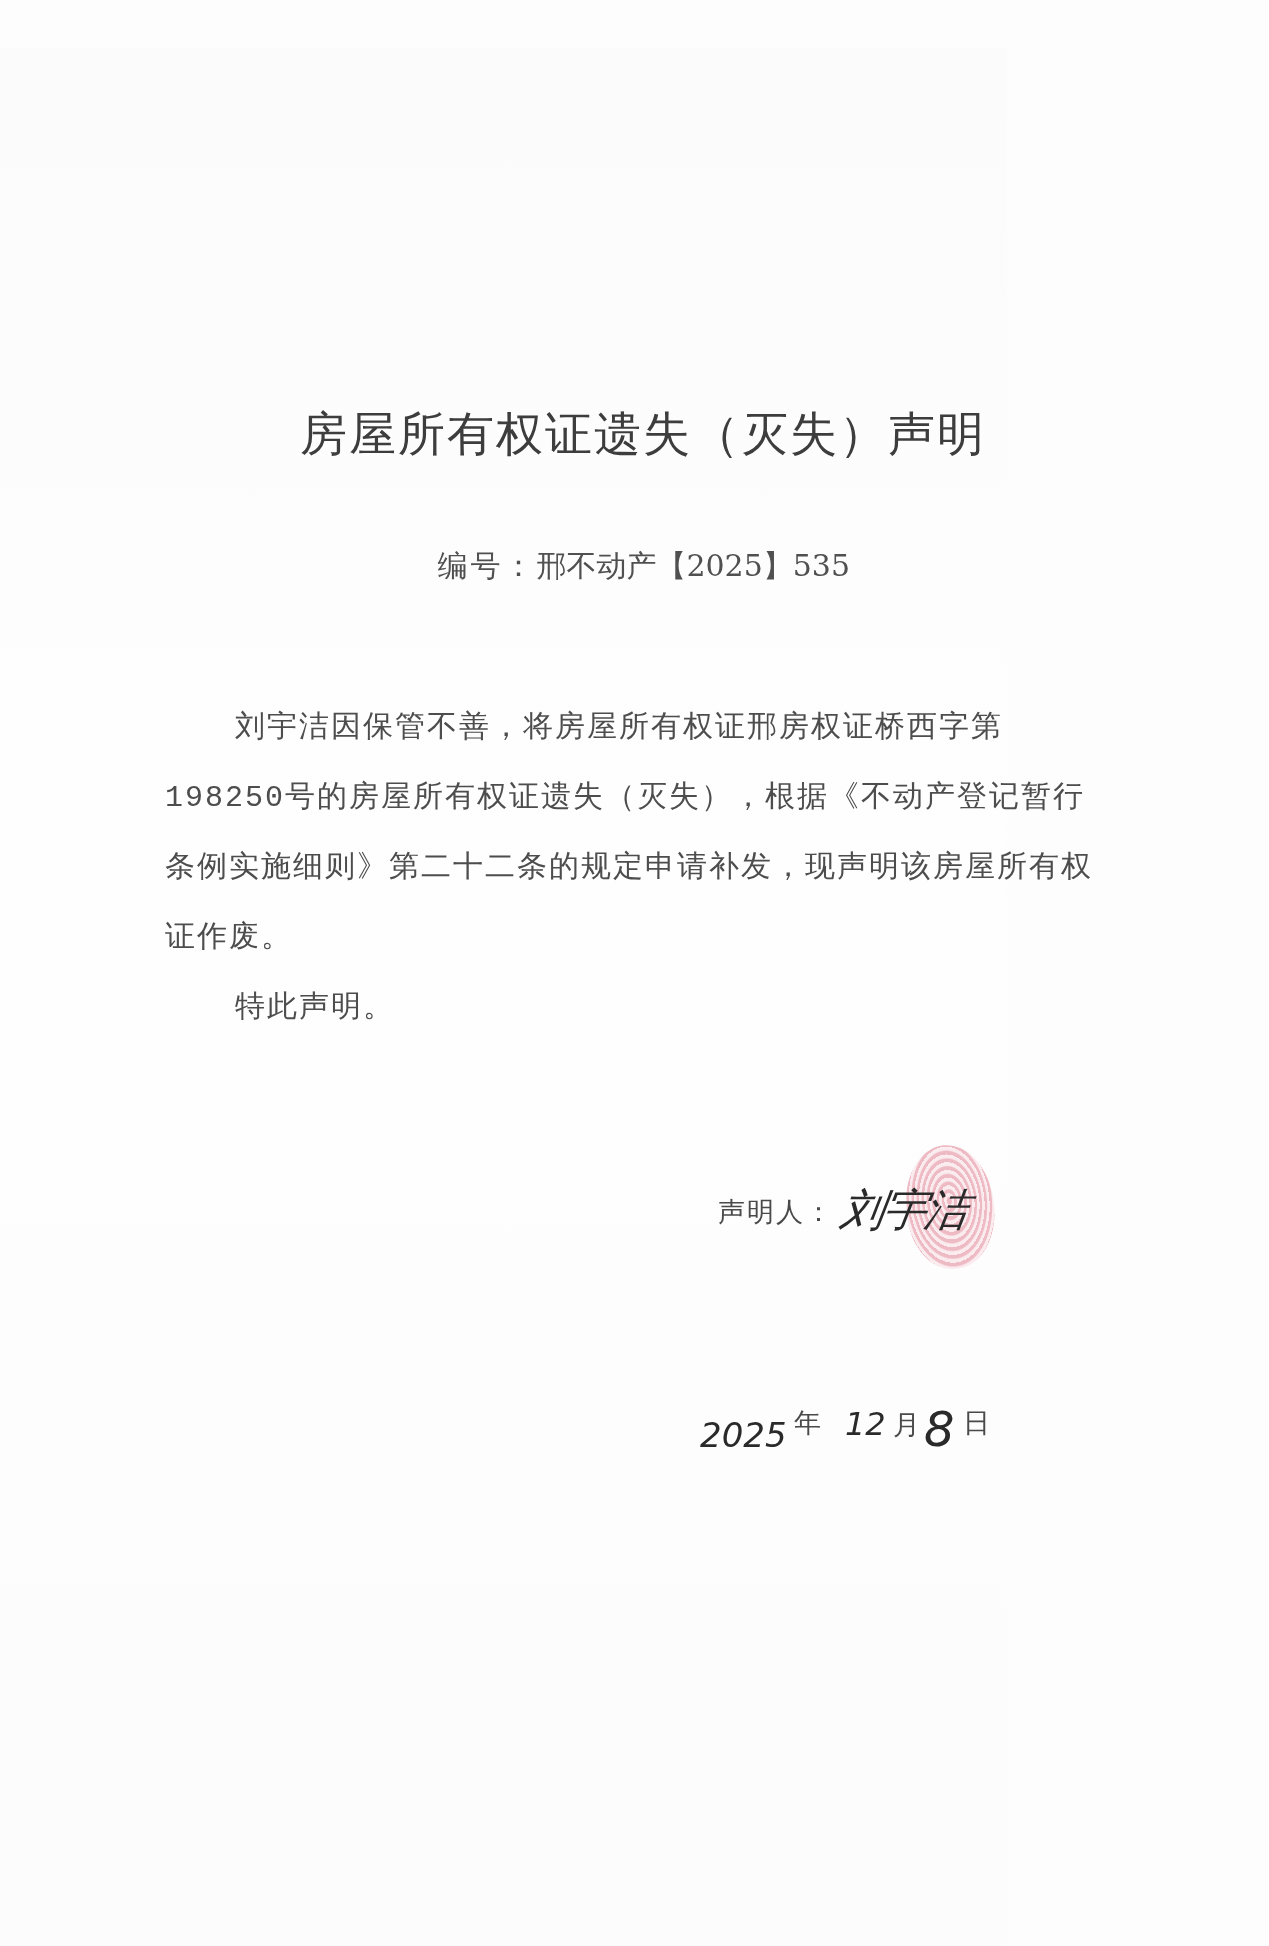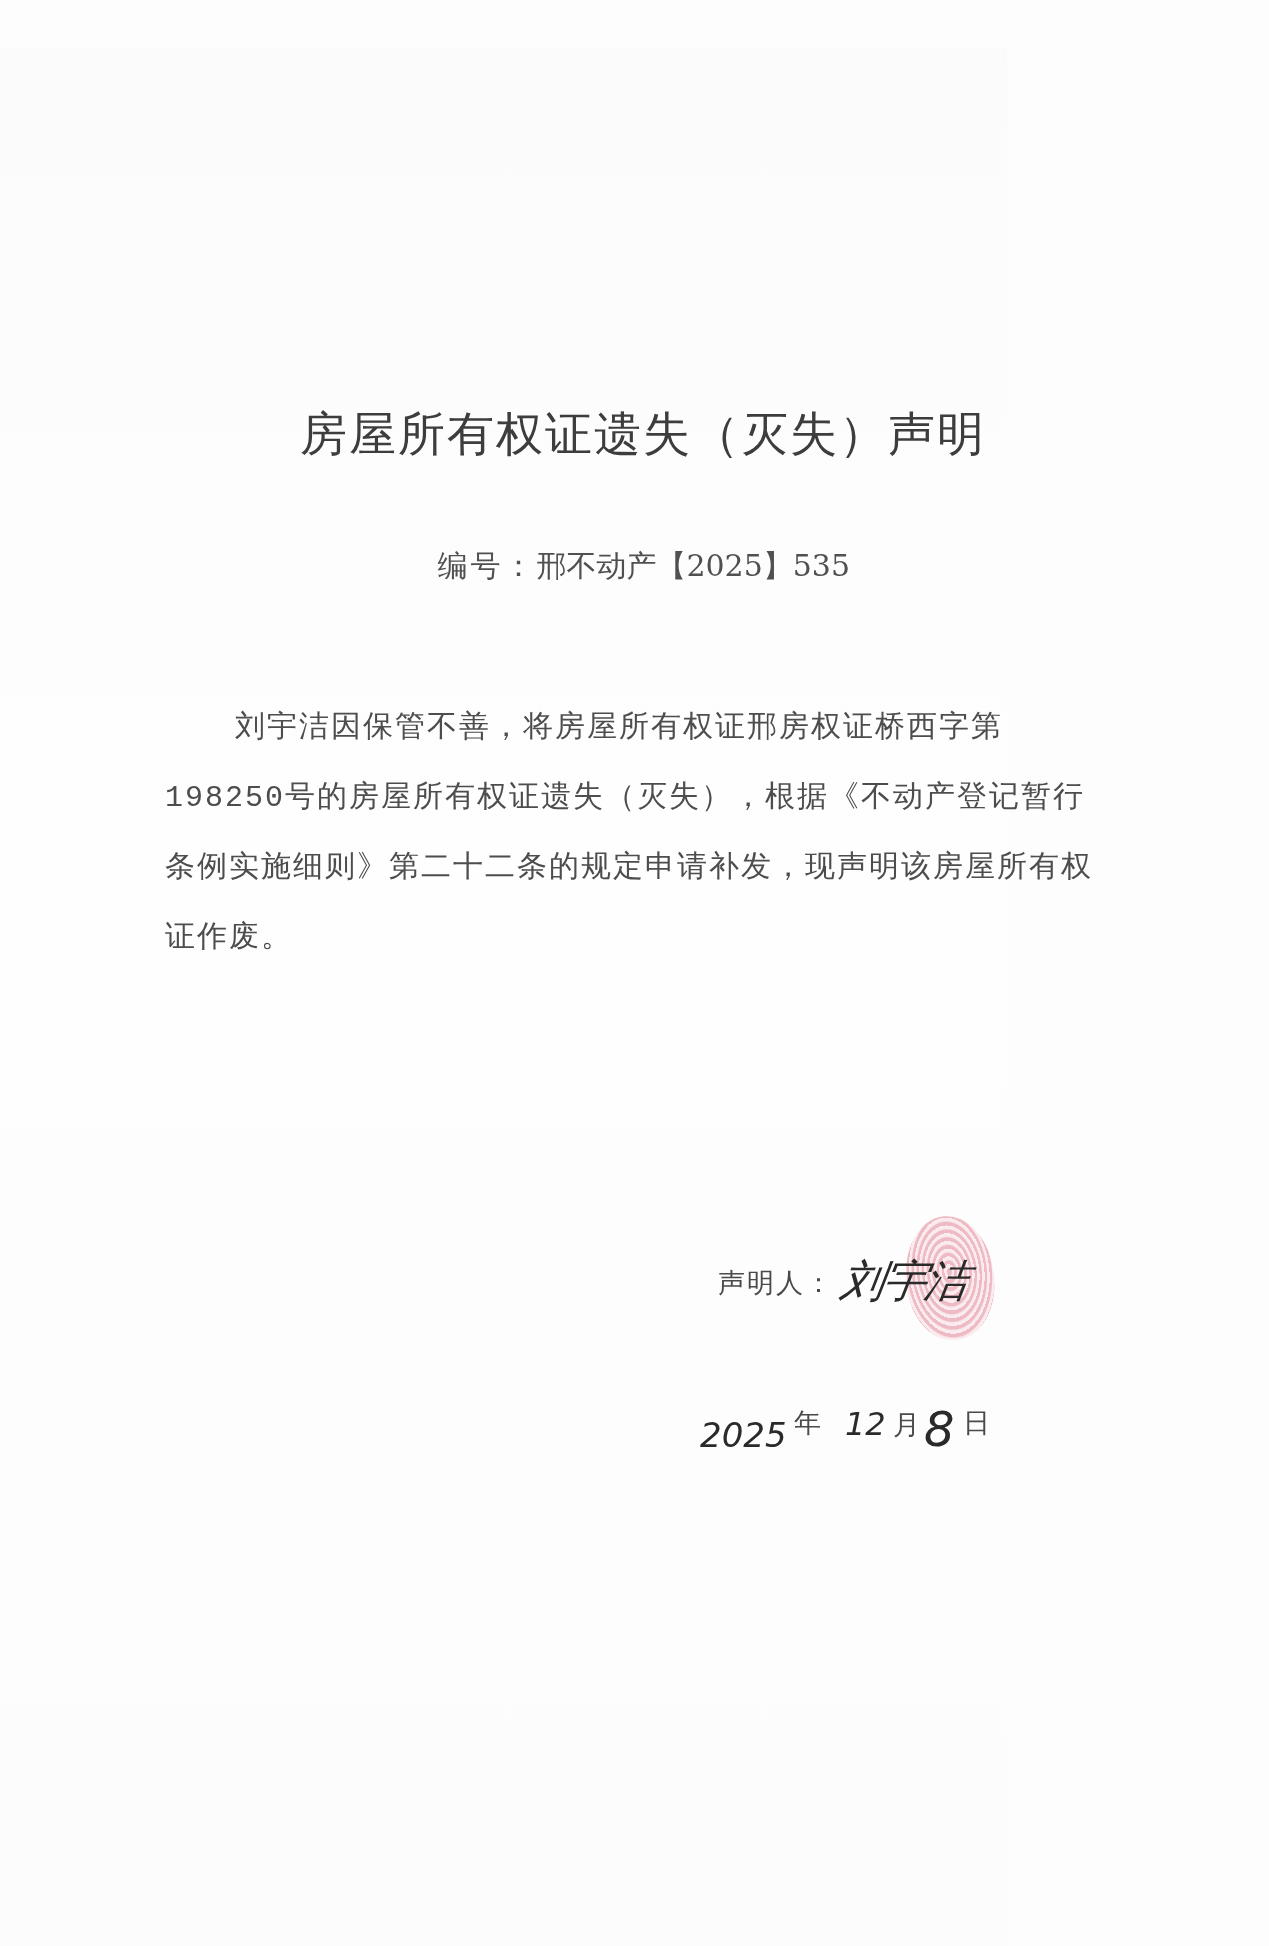--- a/index.html
+++ b/index.html
@@ -66,21 +66,21 @@
     .body-text p {
       margin: 0;
       font-family: Liberation Mono, monospace;
     }
     .body-text .indent {
       text-indent: 70px;
     }
     .declarant {
       position: absolute;
       left: 718px;
-      top: 1190px;
+      top: 1119px;
       width: 320px;
       height: 110px;
     }
     .declarant-label {
       position: absolute;
       left: 0;
       top: 27px;
       font-size: 27px;
       color: #4a4a4a;
       letter-spacing: 2px;
@@ -142,20 +142,21 @@
 <div class="page">
 
   <div class="title">房屋所有权证遗失（灭失）声明</div>
 
   <div class="doc-number">
     <span class="num-label">编号：</span><span>邢不动产【2025】535</span>
   </div>
 
   <div class="body-text">
     <p class="indent">刘宇洁因保管不善，将房屋所有权证邢房权证桥西字第198250号的房屋所有权证遗失（灭失），根据《不动产登记暂行条例实施细则》第二十二条的规定申请补发，现声明该房屋所有权证作废。</p>
+    <p class="indent">特此声明。</p>
   </div>
 
   <div class="declarant">
     <div class="fingerprint"></div>
     <span class="declarant-label">声明人：</span>
     <span class="signature">刘宇洁</span>
   </div>
 
   <div class="date">
     <span class="hand year">2025</span>

